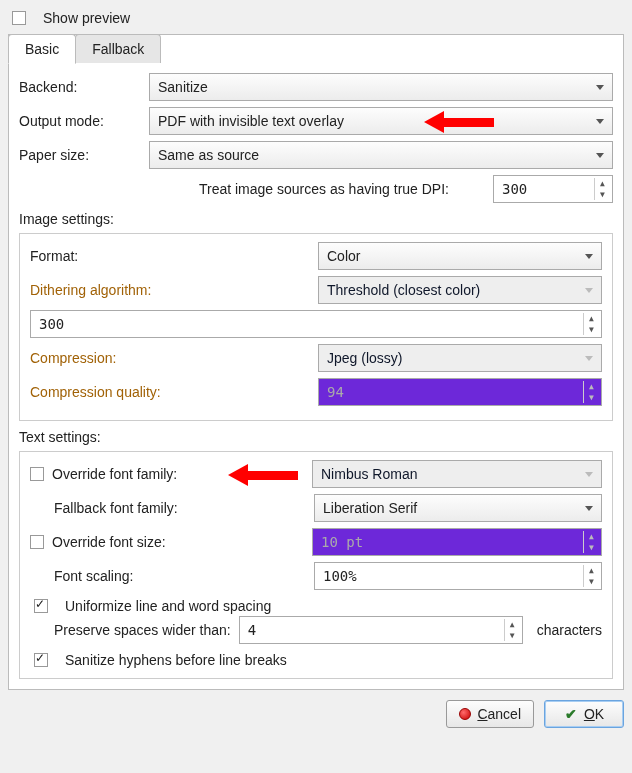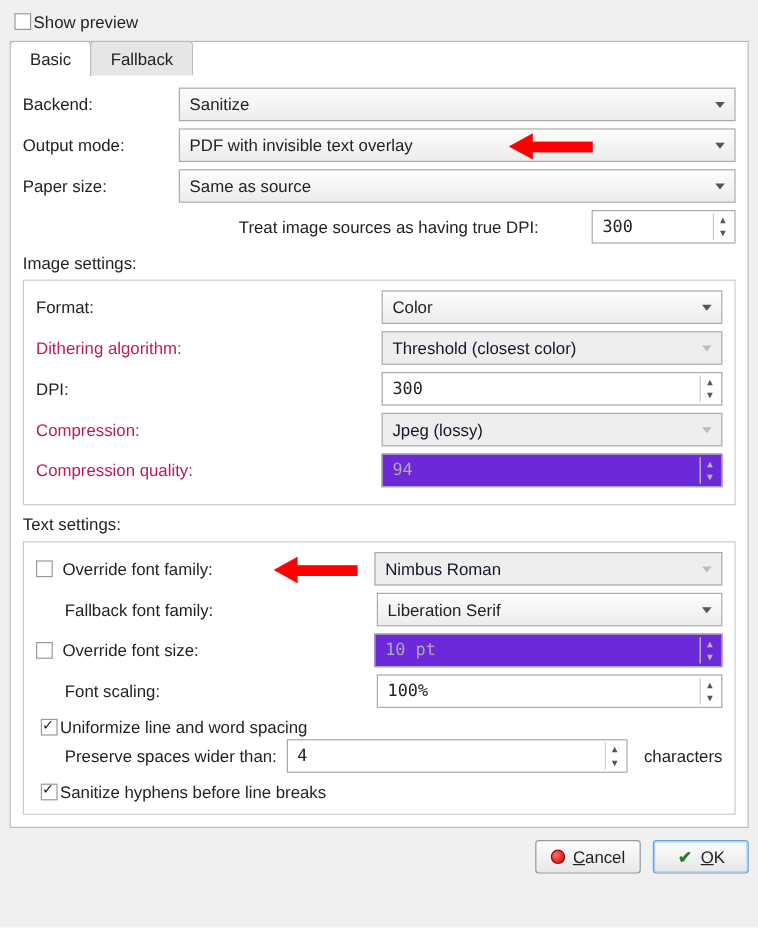--- a/index.html
+++ b/index.html
@@ -9,21 +9,21 @@
     width: 632px;
     height: 773px;
     background: #f0f0f0;
     font-family: "Segoe UI", Arial, sans-serif;
     font-size: 14px;
     color: #222;
   }
   .checkbox-row {
     display: flex;
     align-items: center;
-    gap: 2px;
+    gap: 17px;
     padding: 2px 4px;
   }
   input[type="checkbox"] {
     width: 14px;
     height: 14px;
     margin: 0;
     appearance: none;
     border: 1px solid #999;
     background: #fff;
     position: relative;
@@ -137,21 +137,21 @@
     border-left:1px solid #ccc;
     cursor:pointer;
   }
   .spin.disabled .arrows div { color:#bbb; cursor:default; }
   .section-label { margin: 8px 0 6px 0; }
   .sub-panel {
     border: 1px solid #ccc;
     padding: 8px 10px;
   }
   .sub-panel .form-row label.lbl { width: 280px; }
-  .disabled-text { color:#be185d; }
+  .disabled-text { color:#a16207; }
   .indented { margin-left: 24px; }
   .red-arrow {
     position:absolute;
     width:70px;
     height:14px;
     pointer-events:none;
   }
   .red-arrow::before{
     content:"";
     position:absolute;
@@ -256,21 +256,20 @@
         <span>Color</span>
       </div>
     </div>
     <div class="form-row">
       <label class="lbl disabled-text">Dithering algorithm:</label>
       <div class="select disabled">
         <span>Threshold (closest color)</span>
       </div>
     </div>
     <div class="form-row">
-      <label class="lbl">DPI:</label>
       <div class="spin">
         <span>300</span>
         <div class="arrows">
             <div>▲</div>
             <div>▼</div>
           </div>
       </div>
     </div>
     <div class="form-row">
       <label class="lbl disabled-text">Compression:</label>

